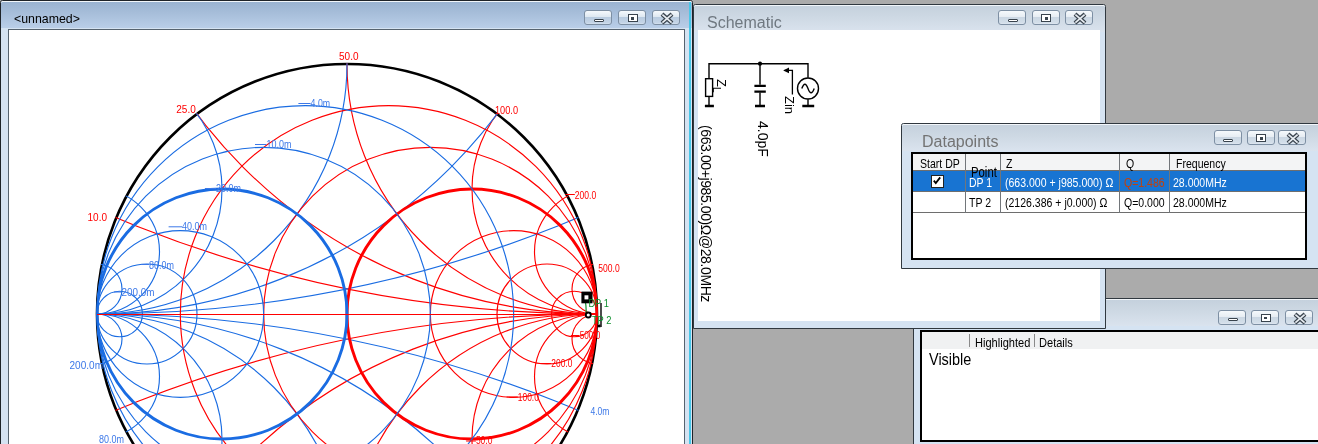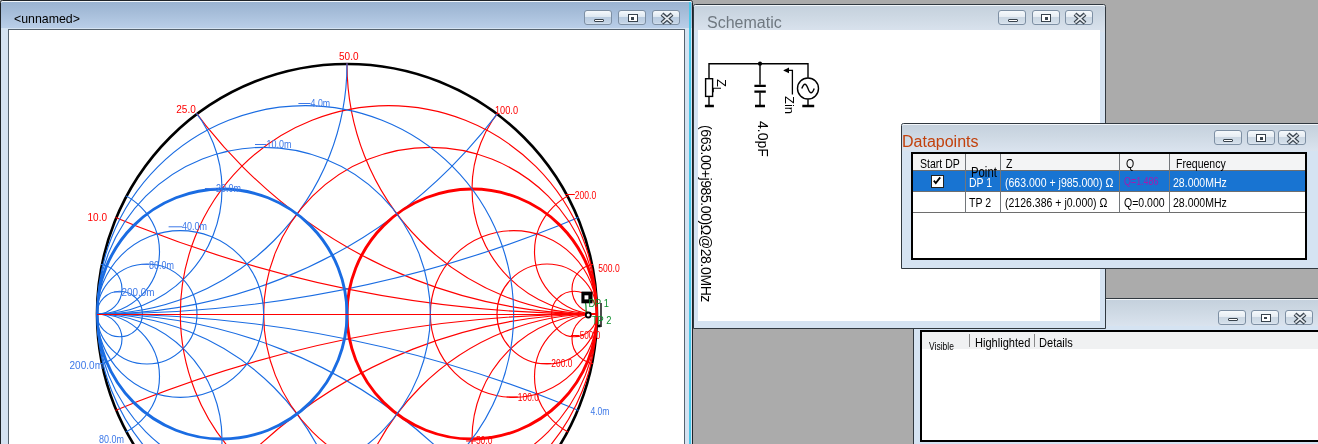--- a/index.html
+++ b/index.html
@@ -19,21 +19,21 @@
     <div style="position:absolute;left:370.5px;top:10.5px;width:28px;height:15px;border:1px solid #7D8FA3;border-radius:3px;background:linear-gradient(#F5F9FC,#E7EDF3 45%,#CBD7E3 50%,#D3DEE9 88%,#DEE6F0)">
       <svg width="28" height="15" style="position:absolute;left:0;top:0">
         <path d="M 9 3.2 L 19 12 M 19 3.2 L 9 12" stroke="#39434D" stroke-width="4.2" fill="none"></path>
         <path d="M 9.4 3.6 L 18.6 11.6 M 18.6 3.6 L 9.4 11.6" stroke="#E8EDF2" stroke-width="1.7" fill="none"></path>
       </svg>
     </div>
 <div style="position:absolute;left:6px;top:31px;width:412px;height:112px;background:#fff;border:2px solid #000">
 <div style="position:absolute;left:0;right:0;top:0;height:16.5px;background:#F0F1F2"></div>
 <div style="position:absolute;left:46.799999999999955px;top:2px;width:1px;height:13px;background:#8A8A8A"></div>
 <div style="position:absolute;left:111.5px;top:2px;width:1px;height:13px;background:#8A8A8A"></div>
-<div style="position:absolute;left:6.5px;top:9px;font-size:10px"><span style="display:inline-block;transform:scaleX(0.85);transform-origin:0 0;white-space:nowrap">Visible</span></div>
+<div style="position:absolute;left:6.5px;top:18px;font-size:17px"><span style="display:inline-block;transform:scaleX(0.85);transform-origin:0 0;white-space:nowrap">Visible</span></div>
 <div style="position:absolute;left:52.5px;top:3px;font-size:13px"><span style="display:inline-block;transform:scaleX(0.85);transform-origin:0 0;white-space:nowrap">Highlighted</span></div>
 <div style="position:absolute;left:117.20000000000005px;top:3px;font-size:13px"><span style="display:inline-block;transform:scaleX(0.85);transform-origin:0 0;white-space:nowrap">Details</span></div>
 </div>
 </div>
 <div class="win" style="left:0px;top:0px;width:693px;height:460px;border-color:#1E2328">
 <div class="tb"></div>
 <div class="ttl" style="color:#000;left:13px;top:9.5px;font-size:13px"><span style="display:inline-block;transform:scaleX(0.95);transform-origin:0 0;white-space:nowrap">&lt;unnamed&gt;</span></div>
 <div style="position:absolute;left:583px;top:9px;width:28px;height:15px;border:1px solid #7D8FA3;border-radius:3px;background:linear-gradient(#F5F9FC,#DEE8F1 45%,#B9CCE0 50%,#C4D4E6 88%,#D4E1EF)">
       <div style="position:absolute;left:8.5px;top:7.5px;width:10px;height:3px;background:#fff;border:1px solid #39434D;border-radius:1px"></div>
     </div>
@@ -179,21 +179,21 @@
 <path d="M 85.2 40.4 L 91.0 37.6 L 91.0 43.2 Z" fill="#000" stroke="none"></path>
 </svg>
 <div style="position:absolute;left:16px;top:95px;transform:rotate(90deg);transform-origin:0 0;font-size:14px;letter-spacing:-0.4px;white-space:nowrap;color:#000">(663.00+j985.00)Ω@28.0MHz</div>
 <div style="position:absolute;left:72.5px;top:91px;transform:rotate(90deg);transform-origin:0 0;font-size:14px;white-space:nowrap;color:#000">4.0pF</div>
 <div style="position:absolute;left:31px;top:48.5px;transform:rotate(90deg);transform-origin:0 0;font-size:13px;white-space:nowrap;color:#000">Z<sub style="font-size:10px">L</sub></div>
 <div style="position:absolute;left:99px;top:65.5px;transform:rotate(90deg);transform-origin:0 0;font-size:13px;white-space:nowrap;color:#000">Zin</div>
 </div>
 </div>
 <div class="win" style="left:901px;top:123px;width:420px;height:146px">
 <div class="tbi"></div>
-<div class="ttl" style="color:#c2410c;left:0;top:9px">Datapoints</div>
+<div class="ttl" style="color:#737373;left:20px;top:9px">Datapoints</div>
 <div style="position:absolute;left:311.5px;top:6px;width:28px;height:15px;border:1px solid #7D8FA3;border-radius:3px;background:linear-gradient(#F5F9FC,#E7EDF3 45%,#CBD7E3 50%,#D3DEE9 88%,#DEE6F0)">
       <div style="position:absolute;left:8.5px;top:7.5px;width:10px;height:3px;background:#fff;border:1px solid #39434D;border-radius:1px"></div>
     </div>
     <div style="position:absolute;left:344.5px;top:6px;width:28px;height:15px;border:1px solid #7D8FA3;border-radius:3px;background:linear-gradient(#F5F9FC,#E7EDF3 45%,#CBD7E3 50%,#D3DEE9 88%,#DEE6F0)">
       <div style="position:absolute;left:8.5px;top:3px;width:10px;height:8px;background:#fff;border:1.6px solid #39434D"></div>
       <div style="position:absolute;left:12px;top:6.4px;width:3.4px;height:2.2px;background:#39434D"></div>
     </div>
     <div style="position:absolute;left:376px;top:6px;width:28px;height:15px;border:1px solid #7D8FA3;border-radius:3px;background:linear-gradient(#F5F9FC,#E7EDF3 45%,#CBD7E3 50%,#D3DEE9 88%,#DEE6F0)">
       <svg width="28" height="15" style="position:absolute;left:0;top:0">
         <path d="M 9 3.2 L 19 12 M 19 3.2 L 9 12" stroke="#39434D" stroke-width="4.2" fill="none"></path>
@@ -210,21 +210,21 @@
       <div style="position:absolute;left:87.0px;top:0;width:1px;height:58.5px;background:#72767A"></div>
       <div style="position:absolute;left:206.0px;top:0;width:1px;height:58.5px;background:#72767A"></div>
       <div style="position:absolute;left:256.0px;top:0;width:1px;height:58.5px;background:#72767A"></div>
  <div style="position:absolute;left:7.0px;top:1.5px;font-size:13px;white-space:nowrap"><span style="display:inline-block;transform:scaleX(0.81);transform-origin:0 0;white-space:nowrap">Start DP</span></div>
       <div style="position:absolute;left:58.299999999999955px;top:10px;font-size:14px;white-space:nowrap"><span style="display:inline-block;transform:scaleX(0.81);transform-origin:0 0;white-space:nowrap">Point</span></div>
       <div style="position:absolute;left:92.89999999999998px;top:1.5px;font-size:13px;white-space:nowrap"><span style="display:inline-block;transform:scaleX(0.81);transform-origin:0 0;white-space:nowrap">Z</span></div>
       <div style="position:absolute;left:213.0px;top:1.5px;font-size:13px;white-space:nowrap"><span style="display:inline-block;transform:scaleX(0.81);transform-origin:0 0;white-space:nowrap">Q</span></div>
       <div style="position:absolute;left:262.70000000000005px;top:1.5px;font-size:13px;white-space:nowrap"><span style="display:inline-block;transform:scaleX(0.81);transform-origin:0 0;white-space:nowrap">Frequency</span></div>
  <div style="position:absolute;left:55.700000000000045px;top:20.5px;font-size:13px;color:#fff;white-space:nowrap"><span style="display:inline-block;transform:scaleX(0.81);transform-origin:0 0;white-space:nowrap">DP 1</span></div>
       <div style="position:absolute;left:92.0px;top:20.5px;font-size:13px;color:#fff;white-space:nowrap"><span style="display:inline-block;transform:scaleX(0.81);transform-origin:0 0;white-space:nowrap">(663.000 + j985.000) Ω</span></div>
-      <div style="position:absolute;left:210.70000000000005px;top:20.5px;font-size:11px;color:#a21caf;white-space:nowrap"><span style="display:inline-block;transform:scaleX(0.81);transform-origin:0 0;white-space:nowrap">Q=1.486</span></div>
+      <div style="position:absolute;left:210.70000000000005px;top:20.5px;font-size:13px;color:#c2410c;white-space:nowrap"><span style="display:inline-block;transform:scaleX(0.81);transform-origin:0 0;white-space:nowrap">Q=1.486</span></div>
       <div style="position:absolute;left:259.9000000000001px;top:20.5px;font-size:13px;color:#fff;white-space:nowrap"><span style="display:inline-block;transform:scaleX(0.81);transform-origin:0 0;white-space:nowrap">28.000MHz</span></div>
  <div style="position:absolute;left:55.700000000000045px;top:40.6px;font-size:13px;white-space:nowrap"><span style="display:inline-block;transform:scaleX(0.81);transform-origin:0 0;white-space:nowrap">TP 2</span></div>
       <div style="position:absolute;left:92.0px;top:40.6px;font-size:13px;white-space:nowrap"><span style="display:inline-block;transform:scaleX(0.81);transform-origin:0 0;white-space:nowrap">(2126.386 + j0.000) Ω</span></div>
       <div style="position:absolute;left:210.70000000000005px;top:40.6px;font-size:13px;white-space:nowrap"><span style="display:inline-block;transform:scaleX(0.81);transform-origin:0 0;white-space:nowrap">Q=0.000</span></div>
       <div style="position:absolute;left:259.9000000000001px;top:40.6px;font-size:13px;white-space:nowrap"><span style="display:inline-block;transform:scaleX(0.81);transform-origin:0 0;white-space:nowrap">28.000MHz</span></div>
  <div style="position:absolute;left:18.0px;top:21px;width:13px;height:13px;background:#fff;border:1.5px solid #222">
    <svg width="10" height="10" style="position:absolute;left:0px;top:0px">
           <path d="M 1.8 4.6 L 3.8 7 L 8.2 1.4" stroke="#000" stroke-width="1.8" fill="none"></path>
         </svg>
  </div>

